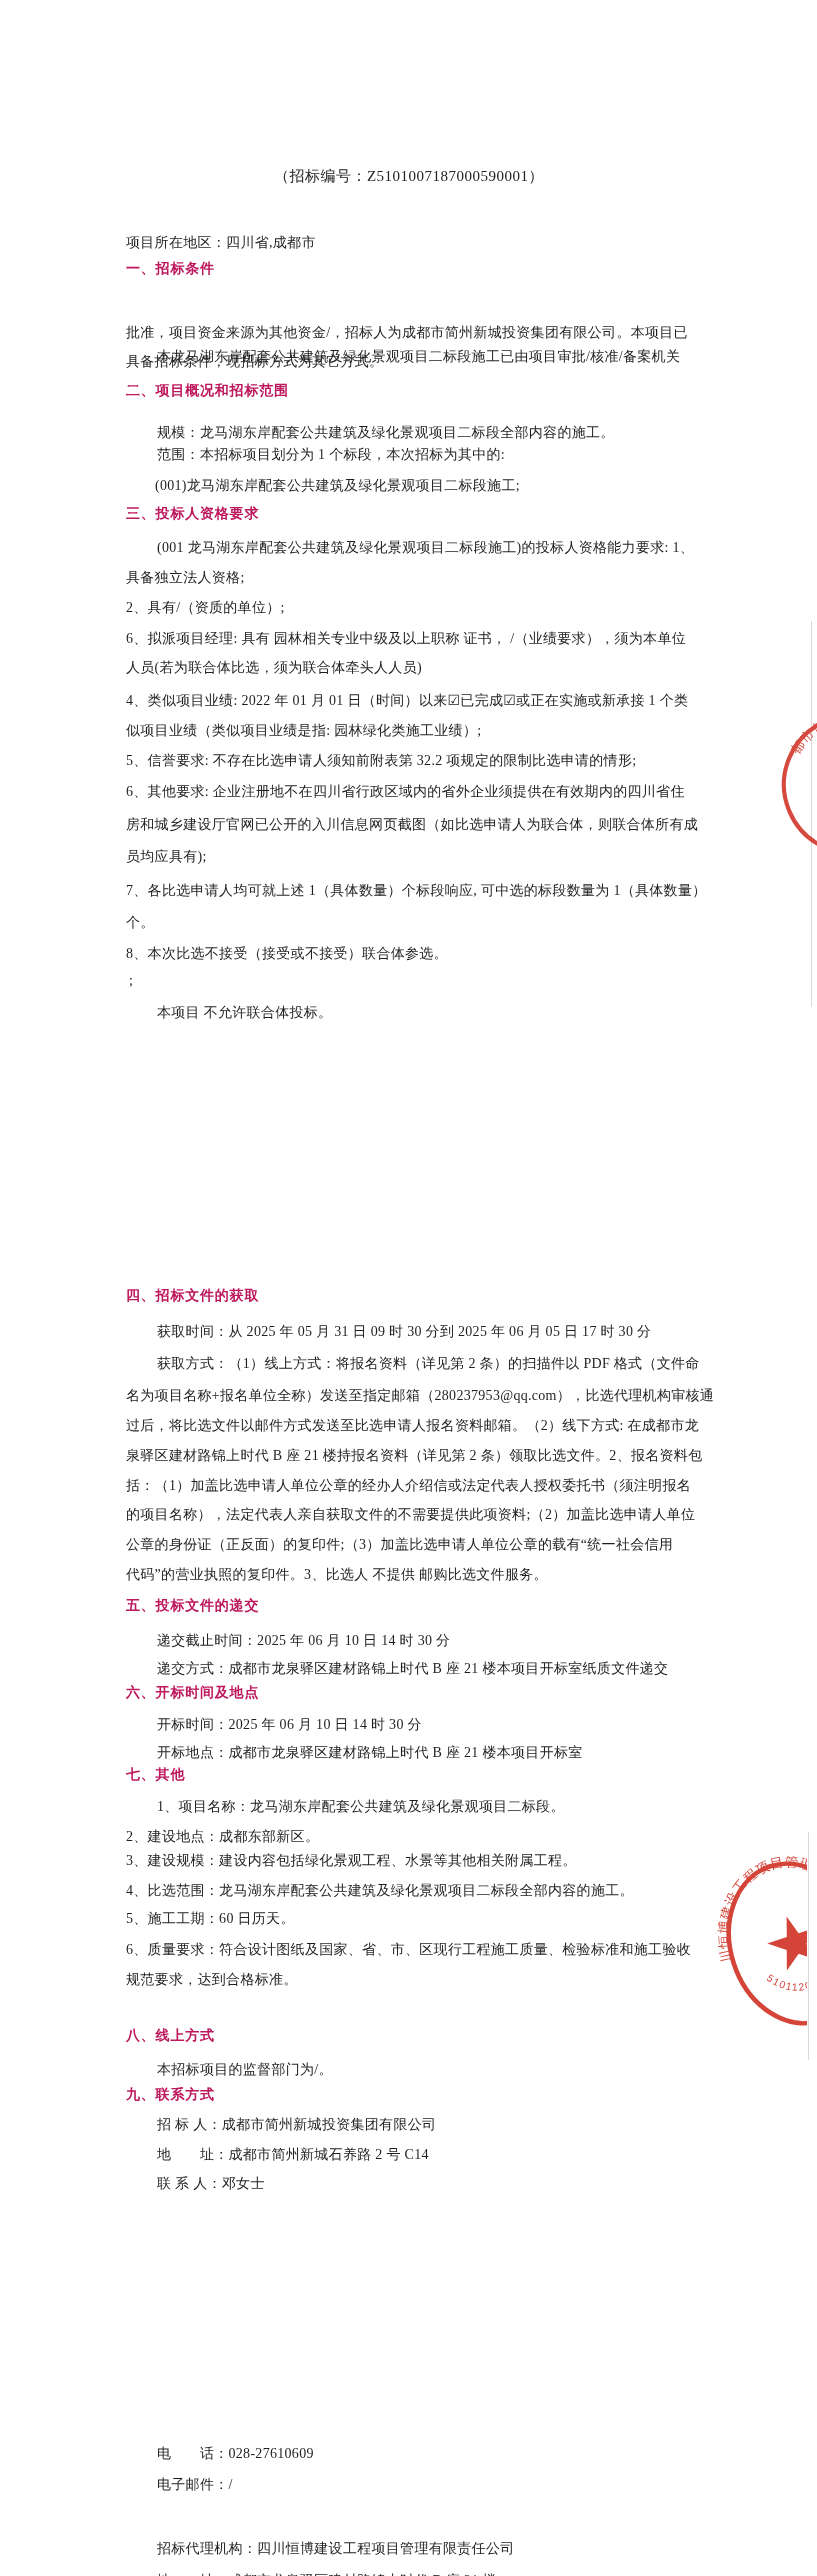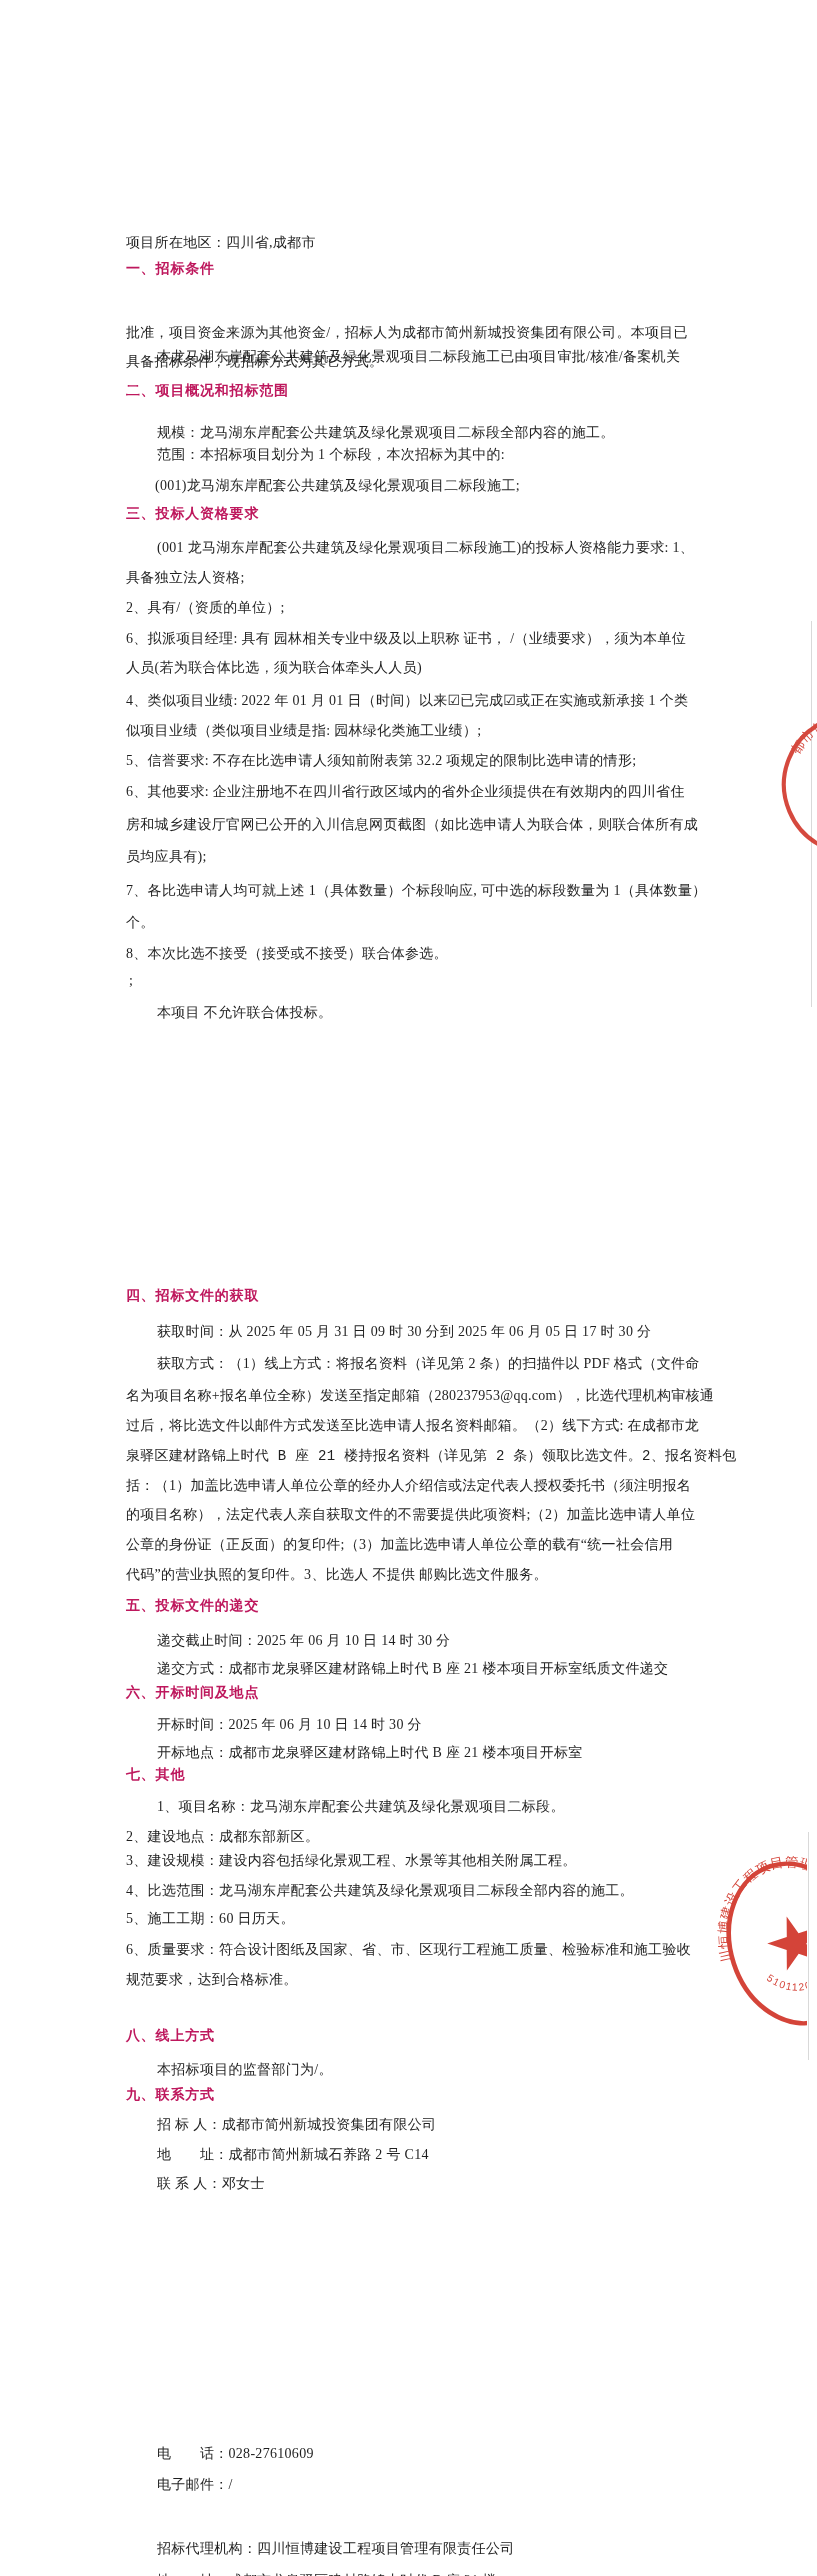--- a/index.html
+++ b/index.html
@@ -14,20 +14,21 @@
           font-size:14px;color:#be185d;letter-spacing:0.8px;}
   .stamp{position:absolute;pointer-events:none;}
   .scanline{position:absolute;width:1px;background:#cfcfcf;opacity:0.8;}
   .whitemask{position:absolute;background:#ffffff;}
 </style>
 </head>
 <body>
 
 <div id="page">
 
+  <div class="title2">（招标编号：Z5101007187000590001）</div>
 
   <div>
       <div class="line body" style="left: 126px; top: 234px;">项目所在地区：四川省,成都市</div>
       <div class="line heading" style="left: 126px; top: 260px;">一、招标条件</div>
       <div class="line body" style="left: 157px; top: 300px; margin-top: 48px;">本龙马湖东岸配套公共建筑及绿化景观项目二标段施工已由项目审批/核准/备案机关</div>
       <div class="line body" style="left: 126px; top: 324px;">批准，项目资金来源为其他资金/，招标人为成都市简州新城投资集团有限公司。本项目已</div>
       <div class="line body" style="left: 126px; top: 353px;">具备招标条件，现招标方式为其它方式。</div>
       <div class="line heading" style="left: 126px; top: 382px;">二、项目概况和招标范围</div>
       <div class="line body" style="left: 157px; top: 416px; margin-top: 8px;">规模：龙马湖东岸配套公共建筑及绿化景观项目二标段全部内容的施工。</div>
       <div class="line body" style="left: 157px; top: 446px;">范围：本招标项目划分为 1 个标段，本次招标为其中的:</div>
@@ -47,21 +48,21 @@
       <div class="line body" style="left: 126px; top: 882px;">7、各比选申请人均可就上述 1（具体数量）个标段响应, 可中选的标段数量为 1（具体数量）</div>
       <div class="line body" style="left: 126px; top: 914px;">个。</div>
       <div class="line body" style="left: 126px; top: 945px;">8、本次比选不接受（接受或不接受）联合体参选。</div>
       <div class="line body" style="left: 129px; top: 973px;">; </div>
       <div class="line body" style="left: 157px; top: 1004px;">本项目 不允许联合体投标。</div>
       <div class="line heading" style="left: 126px; top: 1287px;">四、招标文件的获取</div>
       <div class="line body" style="left: 157px; top: 1323px;">获取时间：从 2025 年 05 月 31 日 09 时 30 分到 2025 年 06 月 05 日 17 时 30 分</div>
       <div class="line body" style="left: 157px; top: 1355px;">获取方式：（1）线上方式：将报名资料（详见第 2 条）的扫描件以 PDF 格式（文件命</div>
       <div class="line body" style="left: 126px; top: 1387px;">名为项目名称+报名单位全称）发送至指定邮箱（280237953@qq.com），比选代理机构审核通</div>
       <div class="line body" style="left: 126px; top: 1417px;">过后，将比选文件以邮件方式发送至比选申请人报名资料邮箱。（2）线下方式: 在成都市龙</div>
-      <div class="line body" style="left: 126px; top: 1447px; font-family: Liberation Mono, monospace;">泉驿区建材路锦上时代 B 座 21 楼持报名资料（详见第 2 条）领取比选文件。2、报名资料包</div>
+      <div class="line body" style="left: 126px; top: 1447px;">泉驿区建材路锦上时代 B 座 21 楼持报名资料（详见第 2 条）领取比选文件。2、报名资料包</div>
       <div class="line body" style="left: 126px; top: 1477px;">括：（1）加盖比选申请人单位公章的经办人介绍信或法定代表人授权委托书（须注明报名</div>
       <div class="line body" style="left: 126px; top: 1506px;">的项目名称），法定代表人亲自获取文件的不需要提供此项资料;（2）加盖比选申请人单位</div>
       <div class="line body" style="left: 126px; top: 1536px;">公章的身份证（正反面）的复印件;（3）加盖比选申请人单位公章的载有“统一社会信用</div>
       <div class="line body" style="left: 126px; top: 1566px;">代码”的营业执照的复印件。3、比选人 不提供 邮购比选文件服务。</div>
       <div class="line heading" style="left: 126px; top: 1597px;">五、投标文件的递交</div>
       <div class="line body" style="left: 157px; top: 1632px;">递交截止时间：2025 年 06 月 10 日 14 时 30 分</div>
       <div class="line body" style="left: 157px; top: 1660px;">递交方式：成都市龙泉驿区建材路锦上时代 B 座 21 楼本项目开标室纸质文件递交</div>
       <div class="line heading" style="left: 126px; top: 1684px;">六、开标时间及地点</div>
       <div class="line body" style="left: 157px; top: 1716px;">开标时间：2025 年 06 月 10 日 14 时 30 分</div>
       <div class="line body" style="left: 157px; top: 1744px;">开标地点：成都市龙泉驿区建材路锦上时代 B 座 21 楼本项目开标室</div>

